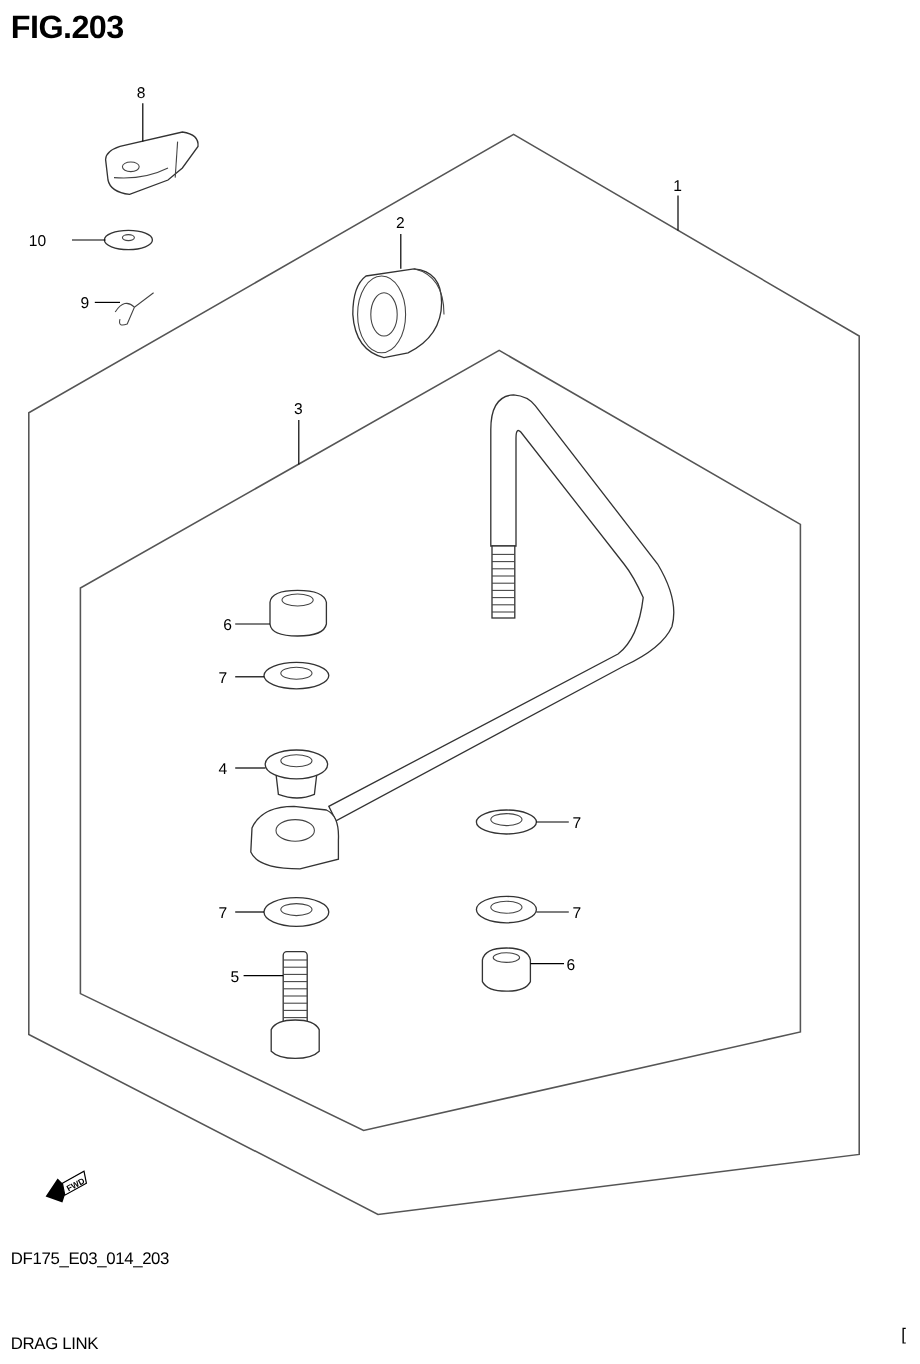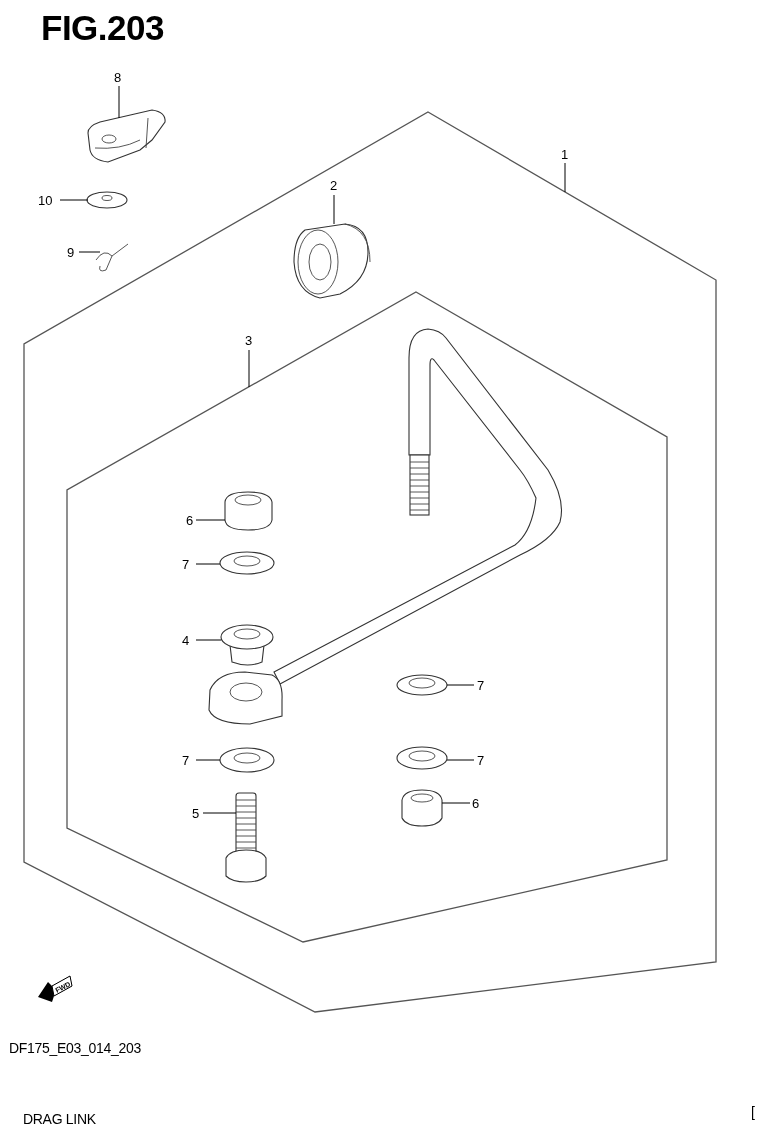--- a/index.html
+++ b/index.html
@@ -1,21 +1,21 @@
 <!DOCTYPE html>
 <html><head>
 <meta charset="utf-8">
 <style>
   html, body { margin: 0; padding: 0; background: #ffffff; }
   body { width: 767px; height: 1137px; position: relative; overflow: hidden; font-family: "Liberation Sans", sans-serif; color: #000; }
-  .fig-title { position: absolute; left: 9px; top: 8px; font-size: 35px; font-weight: bold; letter-spacing: -0.5px; margin-left: 32px; }
+  .fig-title { position: absolute; left: 9px; top: 8px; font-size: 27px; font-weight: bold; letter-spacing: -0.5px; }
   svg.diagram { position: absolute; left: 0; top: 0; }
   .callout { position: absolute; font-size: 13px; line-height: 13px; }
   .footer-code { position: absolute; left: 9px; top: 1040px; font-size: 14px; letter-spacing: -0.3px; }
-  .footer-name { position: absolute; left: 23px; top: 1111px; font-size: 14px; letter-spacing: -0.3px; }
+  .footer-name { position: absolute; left: 9px; top: 1111px; font-size: 14px; letter-spacing: -0.3px; }
   .footer-mark { position: absolute; left: 751px; top: 1104px; font-size: 14px; }
   .part { fill: #fff; stroke: #333; stroke-width: 1.1; }
   .thin { fill: none; stroke: #444; stroke-width: 0.9; }
   .lead { stroke: #000; stroke-width: 1; fill: none; }
   .hex { fill: none; stroke: #555; stroke-width: 1.3; }
 </style>
 </head>
 <body>
 
 <div class="fig-title">FIG.203</div>
@@ -137,21 +137,21 @@
   </g>
 
   <g>
     <polygon points="38,997 48,982 52,986 70,976 72,986 54,996 52,1002" fill="#000"></polygon>
     <polygon points="52,986 70,976 72,986 54,996" fill="#fff" stroke="#000" stroke-width="1"></polygon>
     <text x="55" y="991" font-size="7" font-weight="bold" font-family="Liberation Sans, sans-serif" transform="rotate(-28 60 988)" fill="#000">FWD</text>
   </g>
 </svg>
 
 <div class="callout" style="left:114px;top:71px;">8</div>
-<div class="callout" style="left:38px;top:194px;">10</div>
+<div class="callout" style="left:24px;top:194px;">10</div>
 <div class="callout" style="left:67px;top:246px;">9</div>
 <div class="callout" style="left:561px;top:148px;">1</div>
 <div class="callout" style="left:330px;top:179px;">2</div>
 <div class="callout" style="left:245px;top:334px;">3</div>
 <div class="callout" style="left:186px;top:514px;">6</div>
 <div class="callout" style="left:182px;top:558px;">7</div>
 <div class="callout" style="left:182px;top:634px;">4</div>
 <div class="callout" style="left:182px;top:754px;">7</div>
 <div class="callout" style="left:192px;top:807px;">5</div>
 <div class="callout" style="left:477px;top:679px;">7</div>

